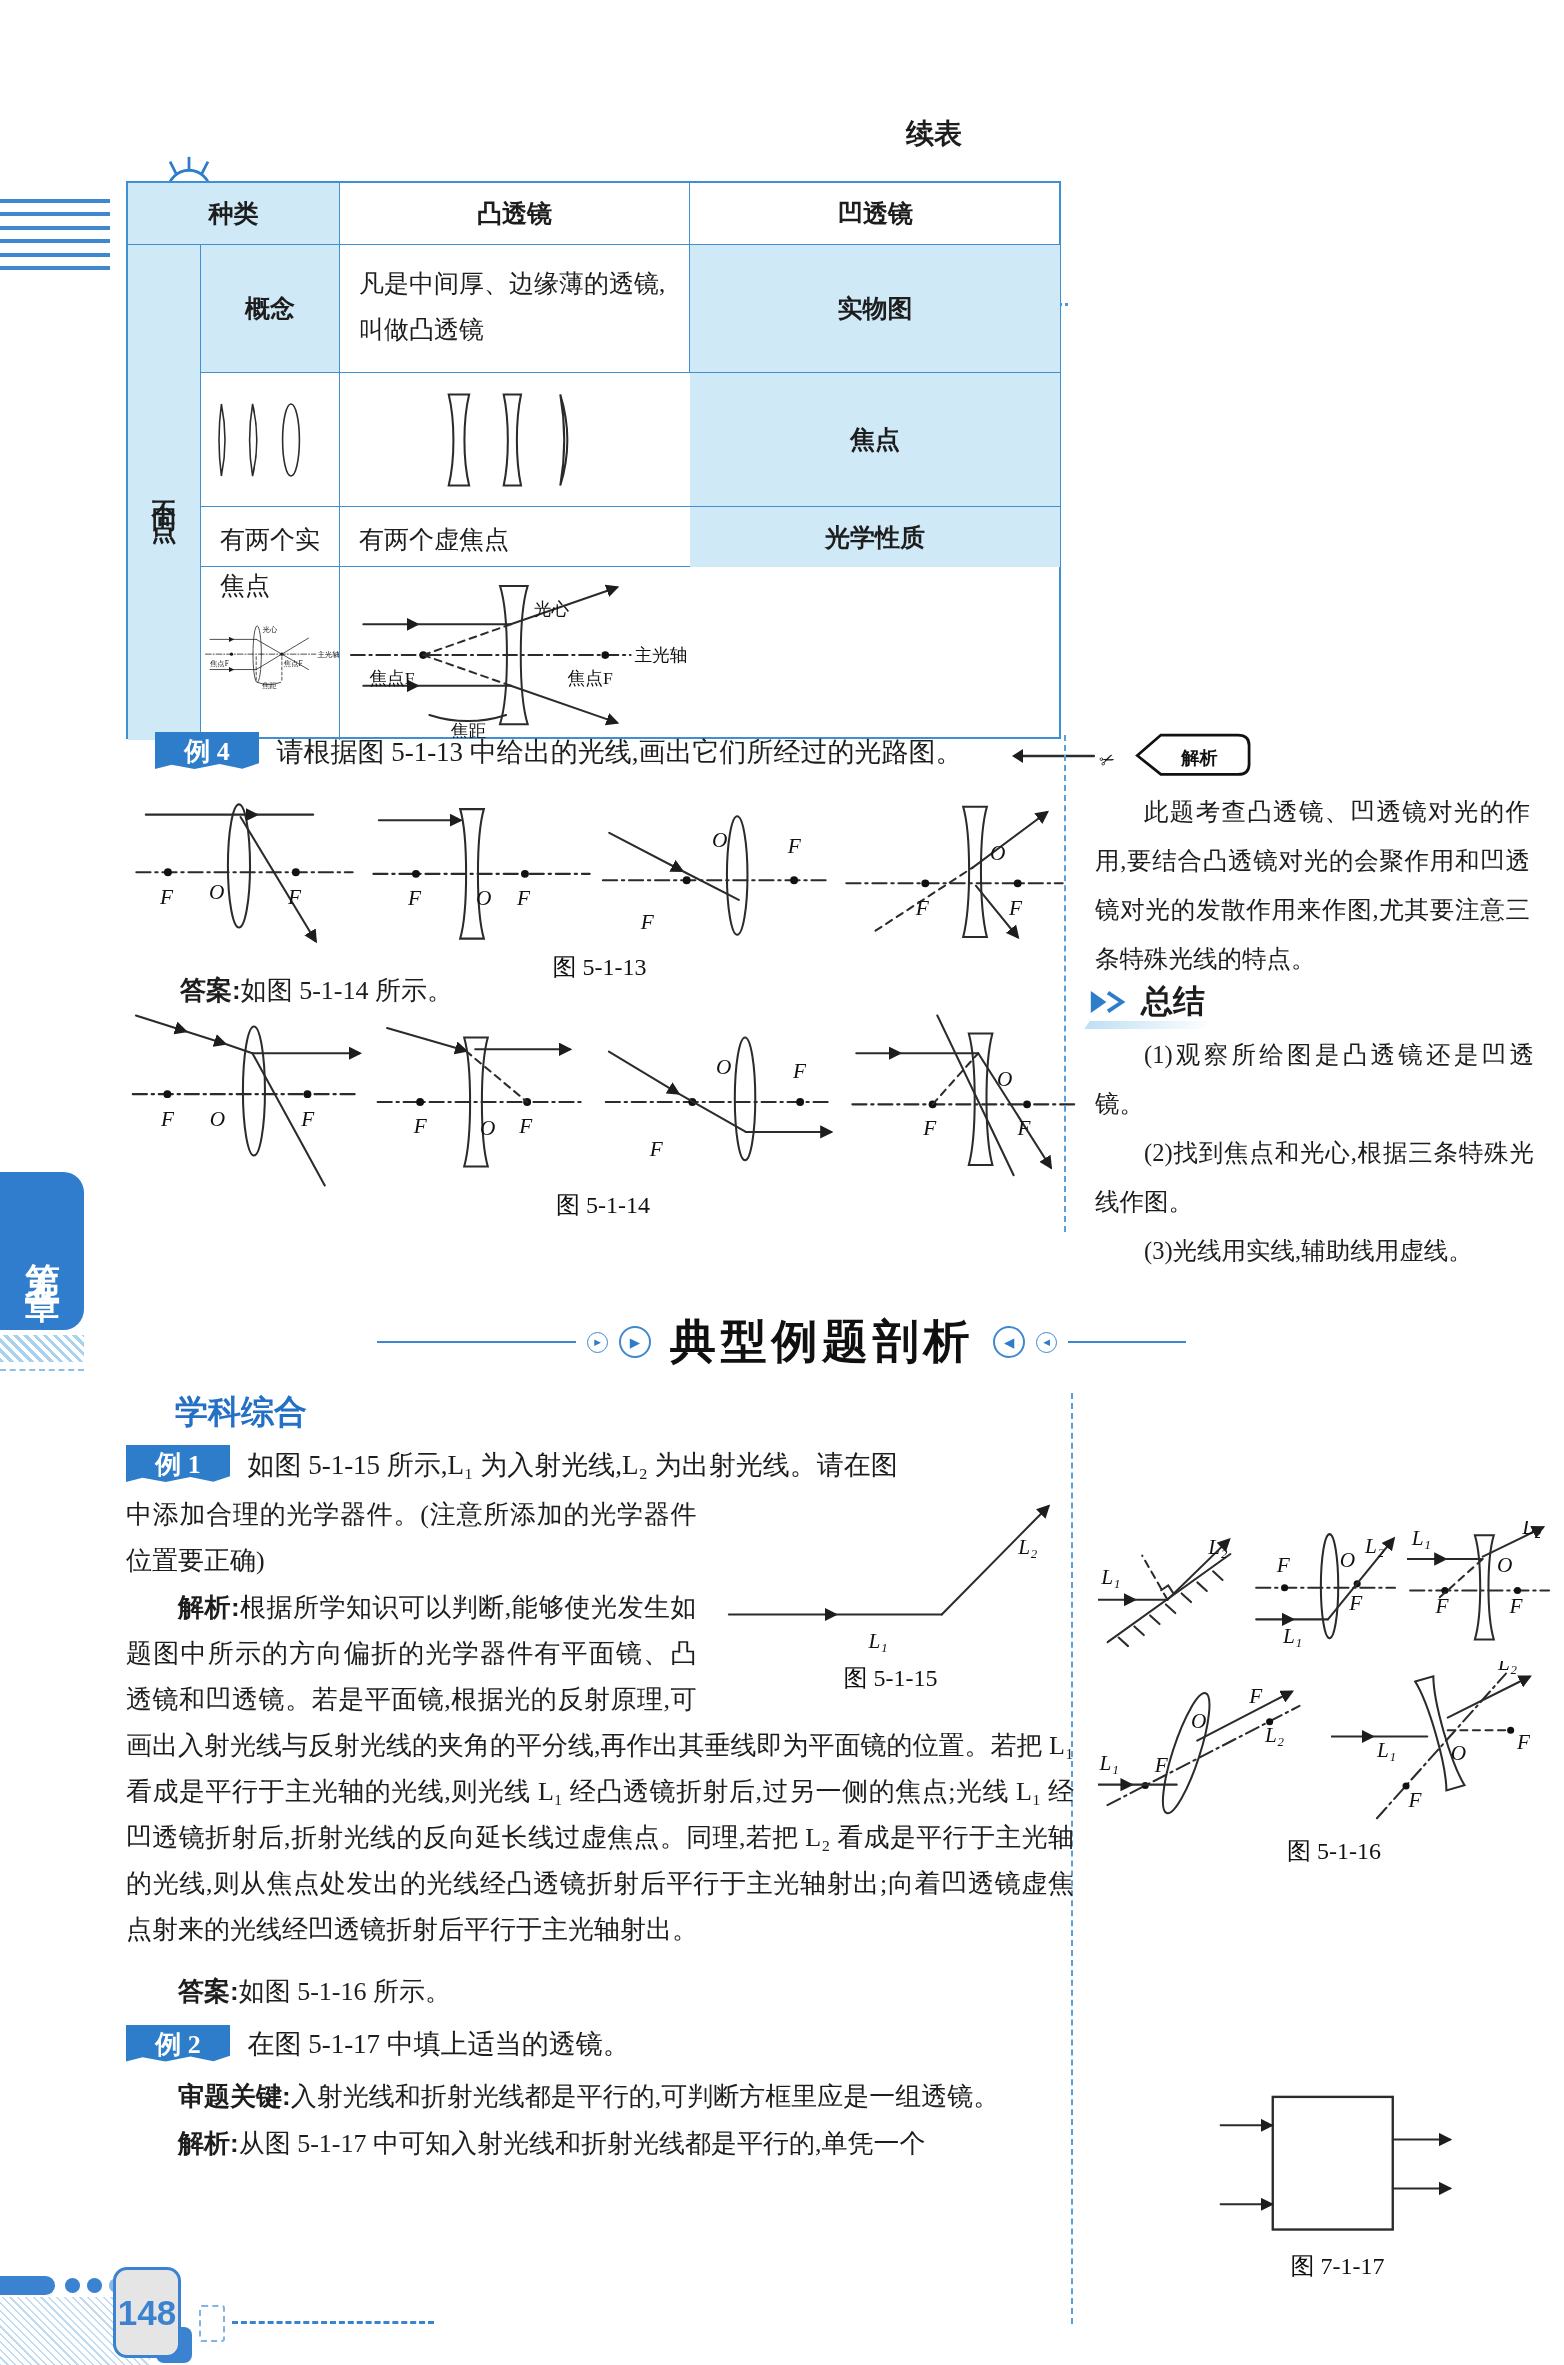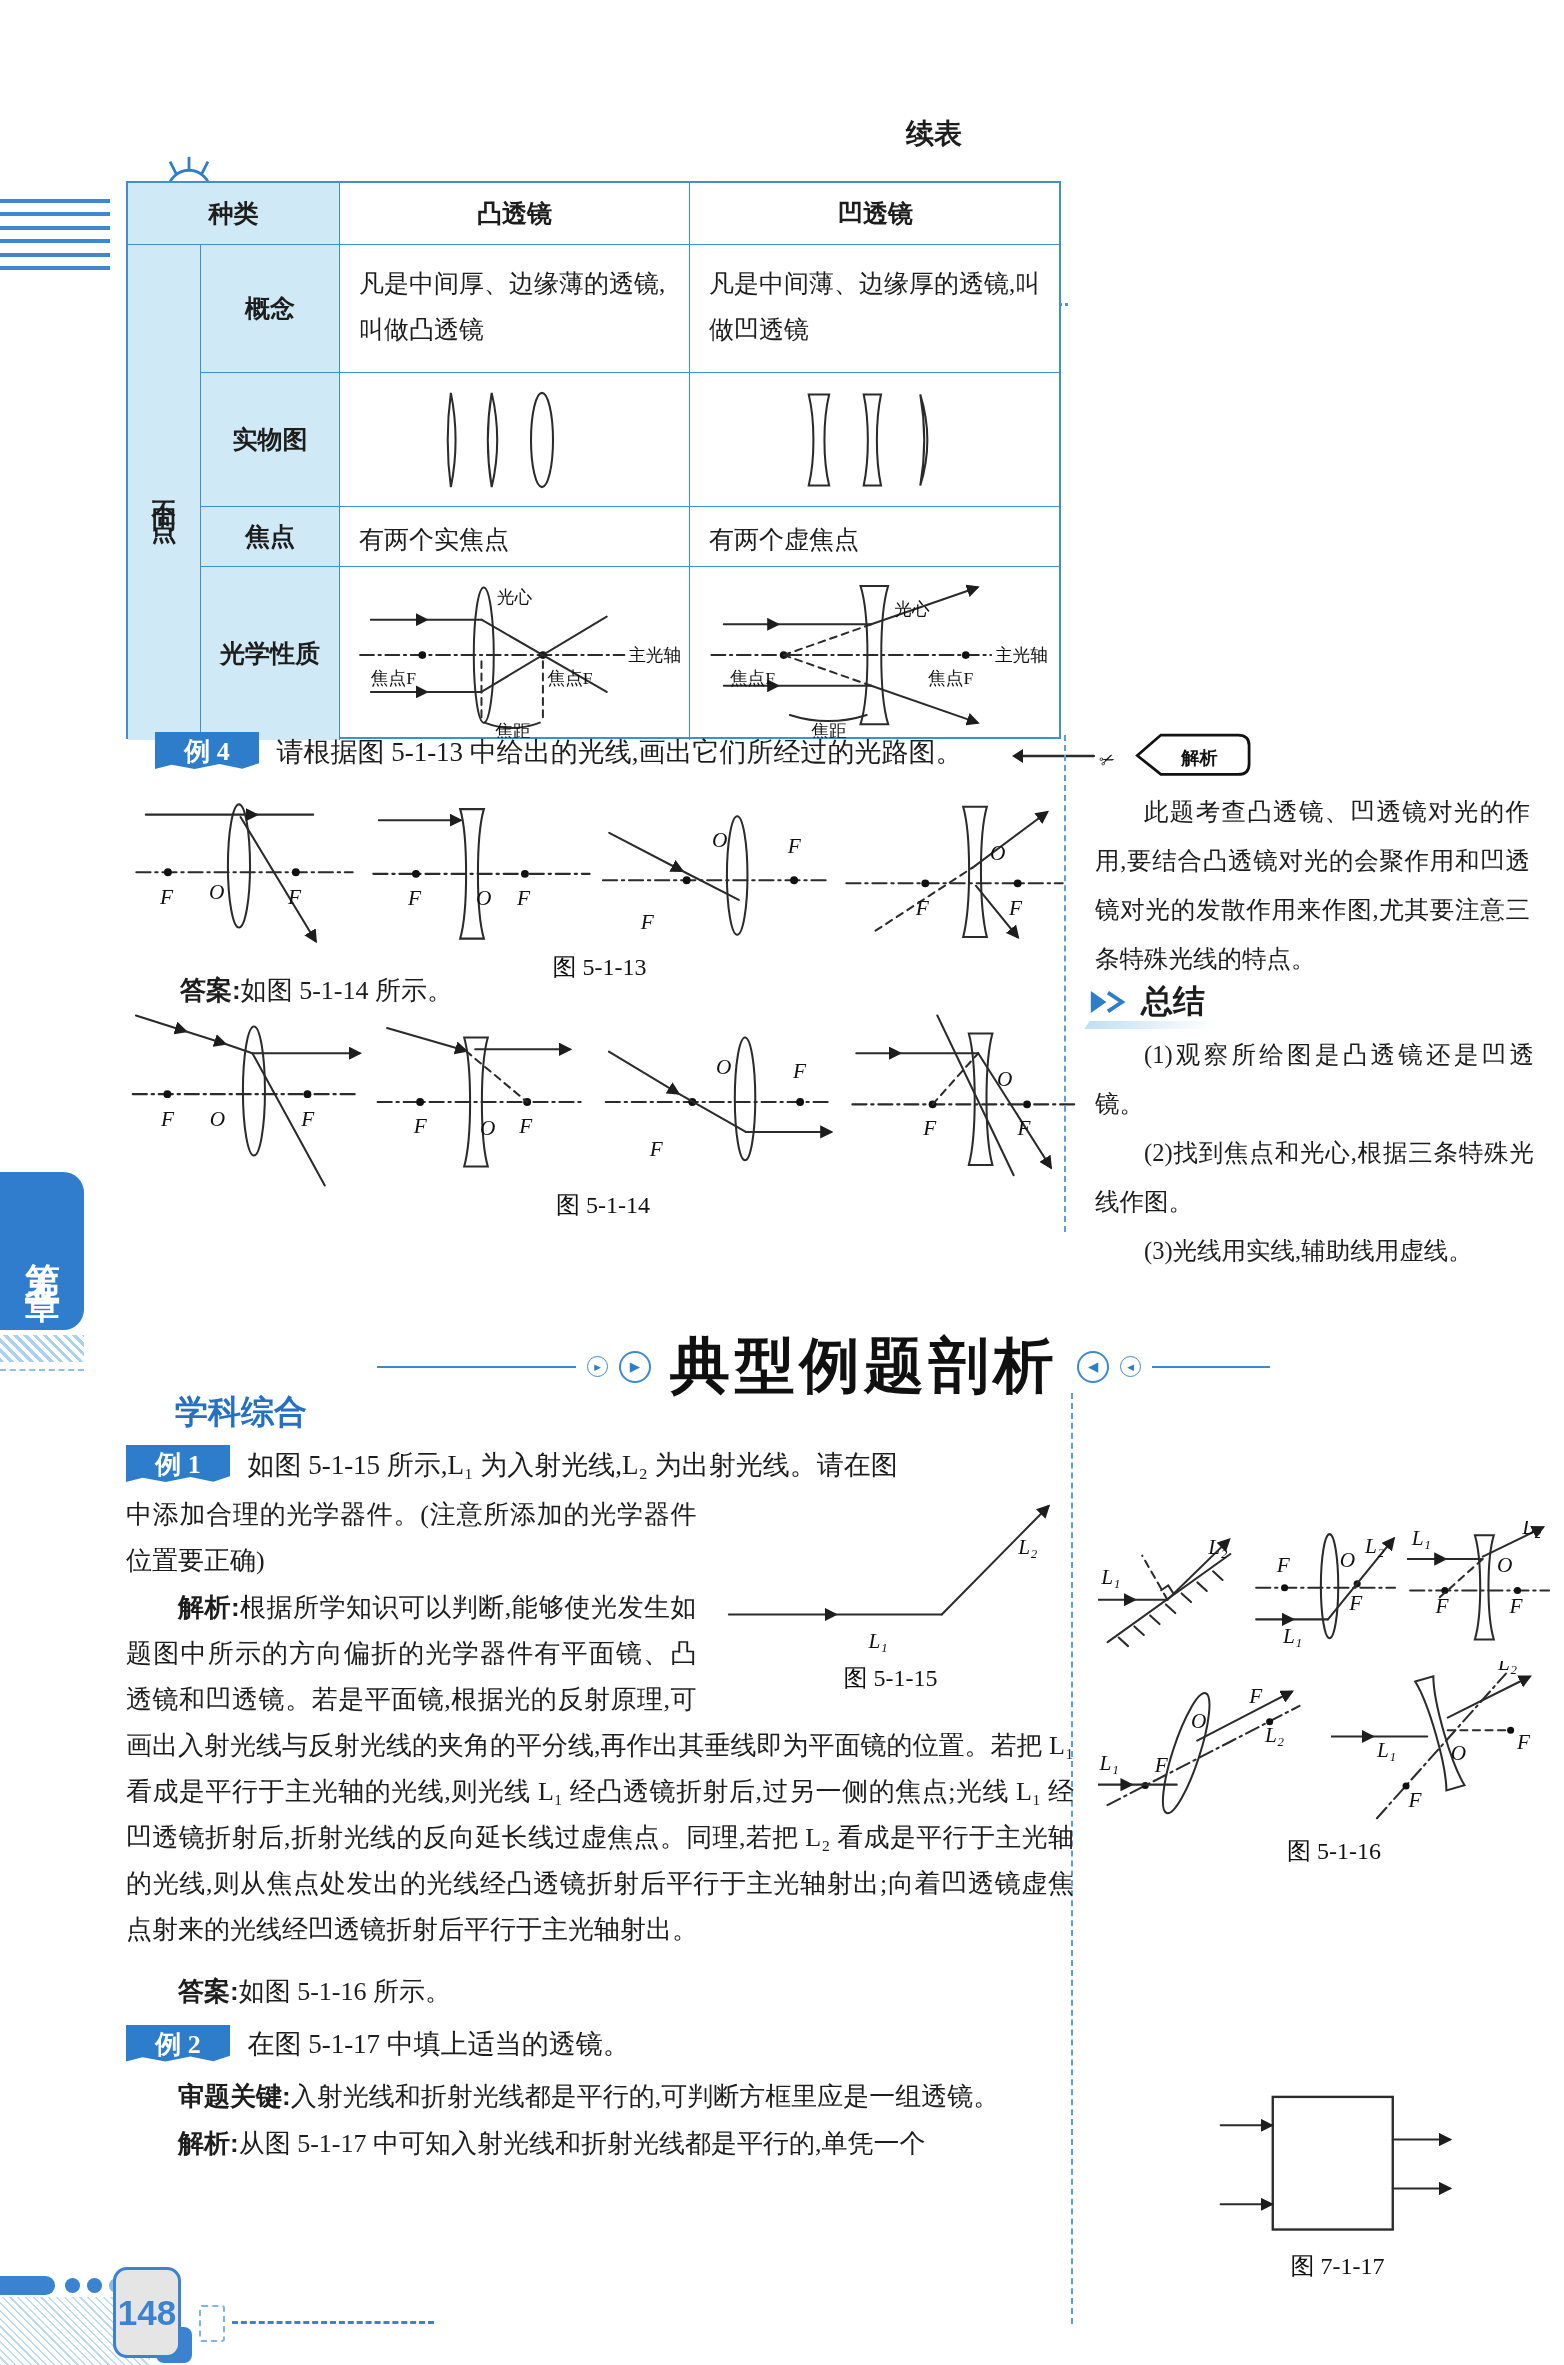--- a/index.html
+++ b/index.html
@@ -60,22 +60,22 @@
   .swoosh{left:1087px;top:1021px;width:126px;height:8px;
     background:linear-gradient(90deg,#bfe0f4,rgba(191,224,244,0));transform:skewX(-35deg);}
 
   
   .band{left:377px;top:1311px;display:flex;align-items:center;gap:11px;}
   .band .line{height:0;border-top:2.4px solid #3e88cf;}
   .cicon{border-radius:50%;border:1.6px solid #3e88cf;color:#2e7dca;display:flex;align-items:center;justify-content:center;
          font-family:"DejaVu Sans",sans-serif;}
   .cicon.sm{width:19px;height:19px;font-size:8.7px;}
   .cicon.bg{width:28px;height:28px;font-size:13.4px;border-width:2.4px;}
-  .sect-title{font-size:60px;font-weight:bold;letter-spacing:4.7px;color:#101010;
-    font-family:"Liberation Sans","DejaVu Sans",sans-serif;margin:15px 8px;}
+  .sect-title{font-size:46px;font-weight:bold;letter-spacing:4.7px;color:#101010;
+    font-family:"Liberation Sans","DejaVu Sans",sans-serif;margin:0 8px;}
   .subsec{left:175px;top:1390px;font-size:33px;font-weight:bold;color:#2470c4;
     font-family:"Liberation Sans","DejaVu Sans",sans-serif;}
 
   
   .chap{left:0;top:1172px;width:84px;height:158px;background:#2f7dcc;border-radius:0 20.5px 20.5px 0;
     display:flex;align-items:center;justify-content:center;}
   .chap span{writing-mode:vertical-rl;text-orientation:upright;color:#fff;font-size:35px;font-weight:bold;
     letter-spacing:11px;font-family:"Liberation Sans","DejaVu Sans",sans-serif;}
   .chap-hatch{left:0;top:1335px;width:84px;height:27px;
     background:repeating-linear-gradient(45deg,#a8d2ee 0 3.2px,rgba(0,0,0,0) 3.2px 7px);}
@@ -137,21 +137,20 @@
 
   <div class="abs lens-table">
     <div class="tc blue-bg head kind">种类</div>
     <div class="tc head">凸透镜</div>
     <div class="tc head last-col">凹透镜</div>
 
     <div class="tc blue-bg group last-row">不同点</div>
 
     <div class="tc blue-bg head">概念</div>
     <div class="tc txt">凡是中间厚、边缘薄的透镜,叫做凸透镜</div>
-    <div class="tc txt last-col">凡是中间薄、边缘厚的透镜,叫做凹透镜</div>
 
     <div class="tc blue-bg head">实物图</div>
     <div class="tc">
       <svg width="181" height="110" viewBox="0 0 230 140">
         <path class="ln" d="M34,10 Q46,70 34,130 Q26,70 34,10 Z"></path>
         <path class="ln" d="M86,10 Q100,70 86,130 Q76,70 86,10 Z"></path>
         <ellipse class="ln" cx="150" cy="70" rx="14" ry="60"></ellipse>
       </svg>
     </div>
     <div class="tc last-col">

